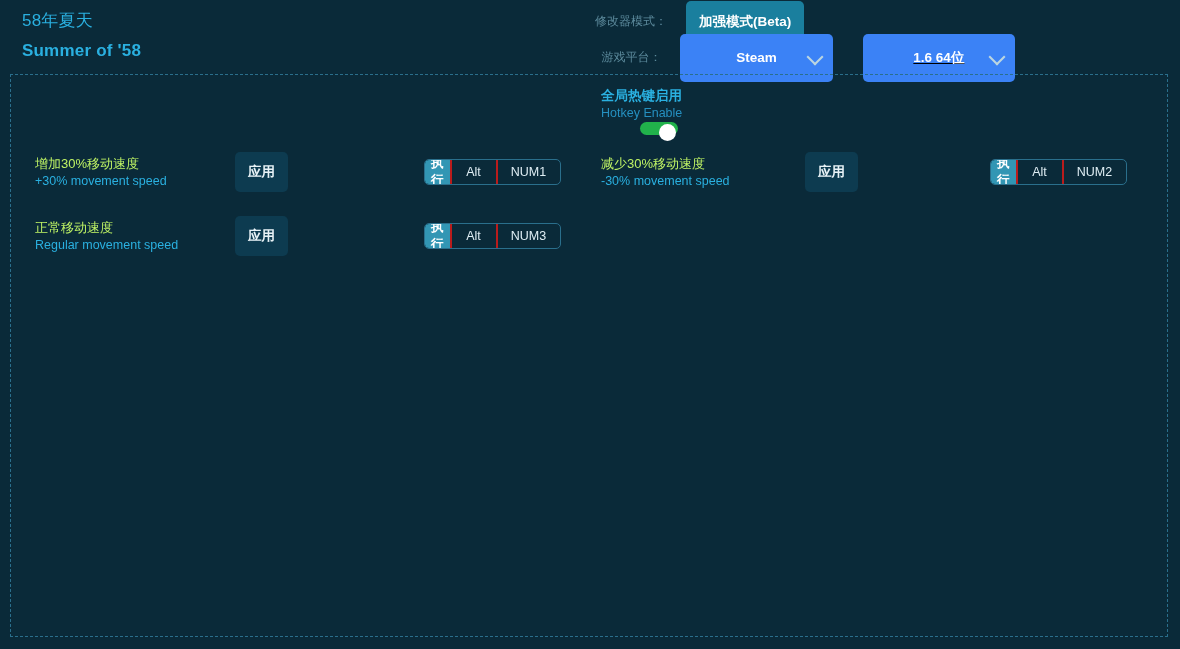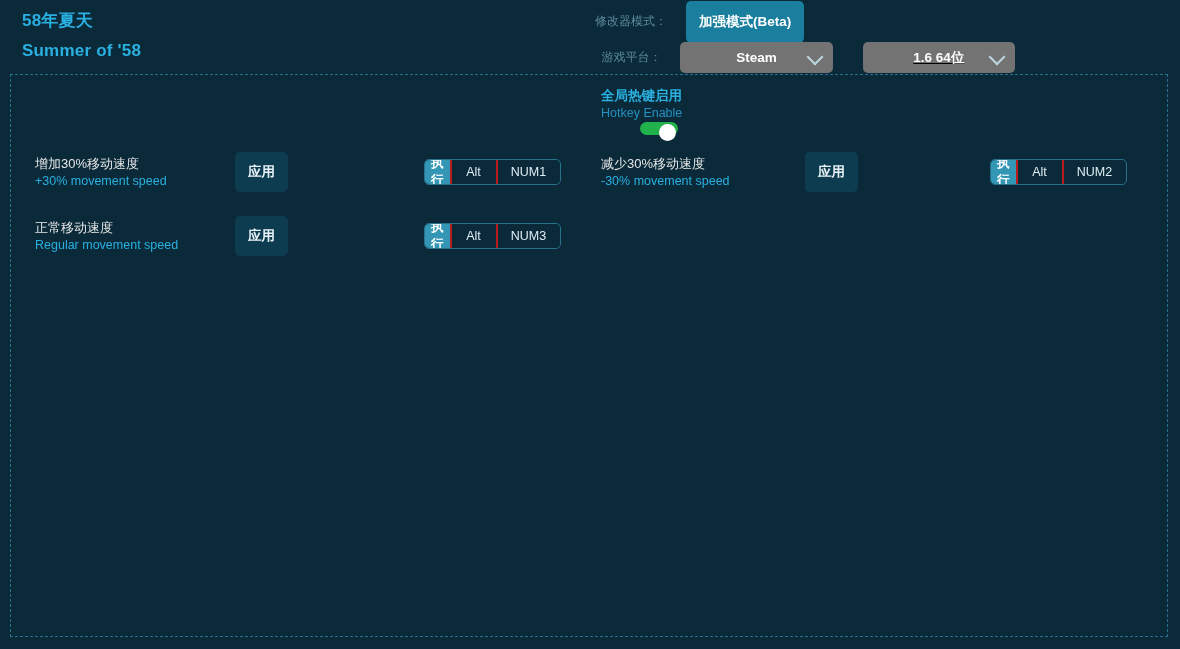--- a/index.html
+++ b/index.html
@@ -21,21 +21,21 @@
     height: 74px;
   }
   .title-block {
     position: absolute;
     left: 22px;
     top: 10px;
   }
   .title-cn {
     color: #2ab0e0;
     font-size: 17px;
-    font-weight: bold;
+    font-weight: normal;
     line-height: 22px;
     letter-spacing: 0.2px;
   }
   .title-en {
     color: #2ab0e0;
     font-size: 17px;
     font-weight: bold;
     line-height: 22px;
     margin-top: 8px;
     letter-spacing: 0.2px;
@@ -69,24 +69,24 @@
     border: none;
     border-radius: 5px;
     padding: 0 13px;
     height: 42px;
     line-height: 31px;
     cursor: pointer;
     white-space: nowrap;
   }
   .select-box {
     position: relative;
-    background: #737373;
+    background: #3b82f6;
     border: none;
     border-radius: 5px;
-    height: 31px;
+    height: 48px;
     width: 162px;
     display: flex;
     align-items: center;
     justify-content: center;
     cursor: pointer;
   }
   .select-box .sel-value {
     color: #ffffff;
     font-size: 13.5px;
     font-weight: bold;
@@ -195,21 +195,21 @@
   .cheat {
     height: 44px;
   }
   .cheat-left  { left: 24px; }
   .cheat-right { left: 590px; }
 
   .cheat-labels {
     width: 180px;
   }
   .c-cn {
-    color: #e5e5e5;
+    color: #bef264;
     font-size: 13px;
     line-height: 18px;
     white-space: nowrap;
   }
   .c-en {
     color: #2ab0e0;
     font-size: 12.5px;
     line-height: 17px;
     white-space: nowrap;
   }

